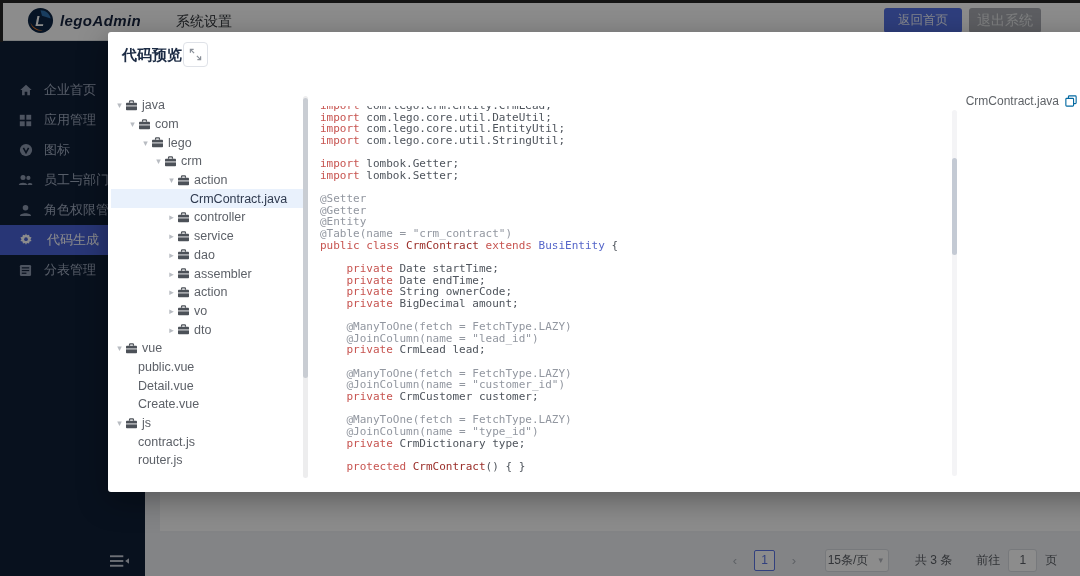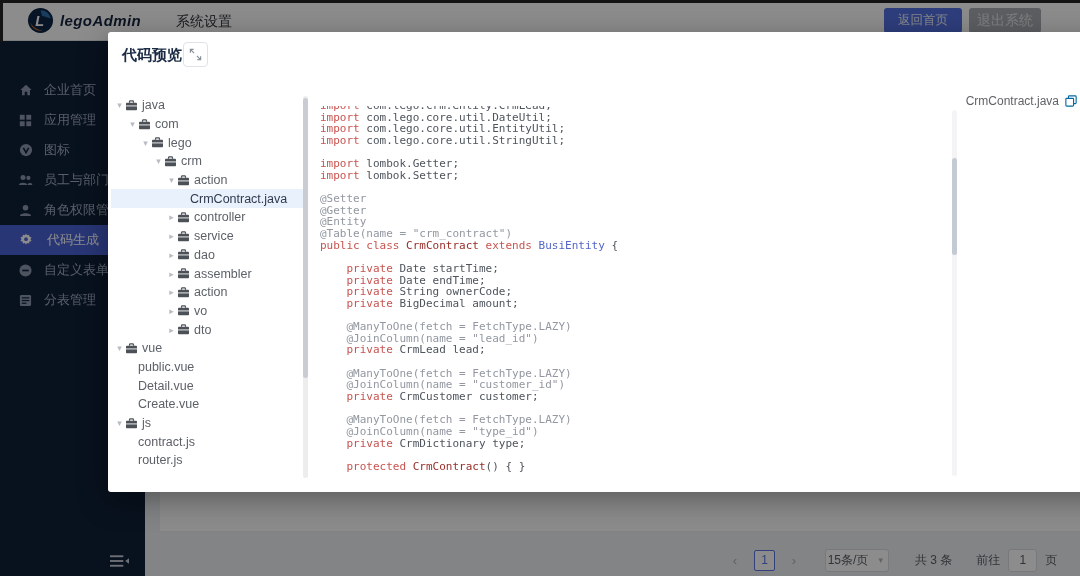--- a/index.html
+++ b/index.html
@@ -141,29 +141,20 @@
           <span>角色权限管理</span>
         </div>
         <div class="side-item active">
           <span class="ic">
             <svg width="14" height="14" viewBox="0 0 16 16" fill="currentColor">
               <path d="M8 .5l1.1 2.1 2.4-.6.5 2.4 2.4.6-1.3 2 1.3 2-2.4.6-.5 2.4-2.4-.6L8 13.5l-1.1-2.1-2.4.6-.5-2.4L1.6 9l1.3-2-1.3-2 2.4-.6.5-2.4 2.4.6z"></path>
               <circle cx="8" cy="7" r="2.1" fill="#4a63d8"></circle>
             </svg>
           </span>
           <span>代码生成</span>
-        </div>
-        <div class="side-item">
-          <span class="ic">
-            <svg width="13" height="13" viewBox="0 0 14 14">
-              <circle cx="7" cy="7" r="6.5" fill="currentColor"></circle>
-              <rect x="3.5" y="6.1" width="7" height="1.8" fill="#101f37"></rect>
-            </svg>
-          </span>
-          <span>自定义表单</span>
         </div>
         <div class="side-item">
           <span class="ic">
             <svg width="13" height="13" viewBox="0 0 14 14">
               <rect x="1" y="1" width="12" height="12" rx="1.5" fill="currentColor"></rect>
               <rect x="3" y="3.5" width="8" height="1.3" fill="#101f37"></rect>
               <rect x="3" y="6.4" width="8" height="1.3" fill="#101f37"></rect>
               <rect x="3" y="9.3" width="5" height="1.3" fill="#101f37"></rect>
             </svg>
           </span>

